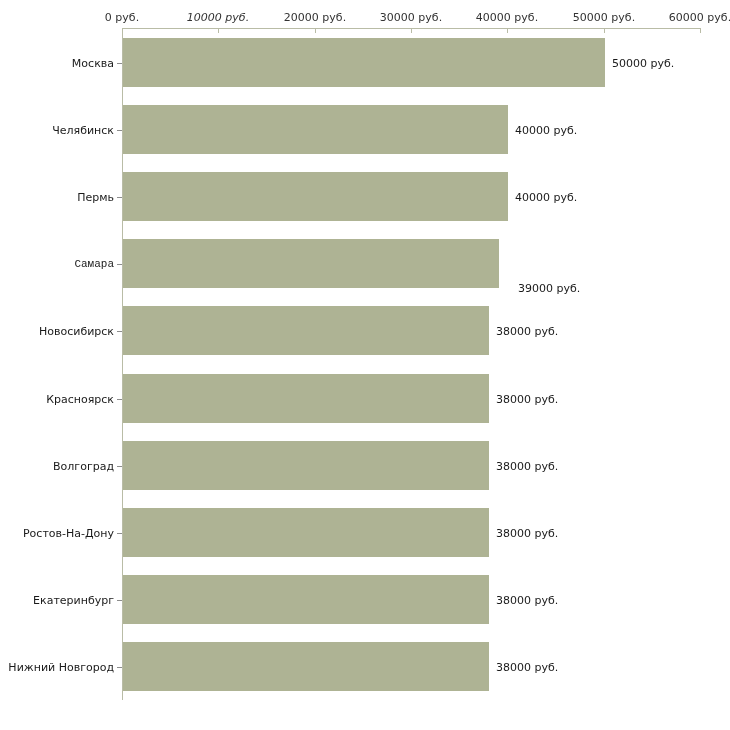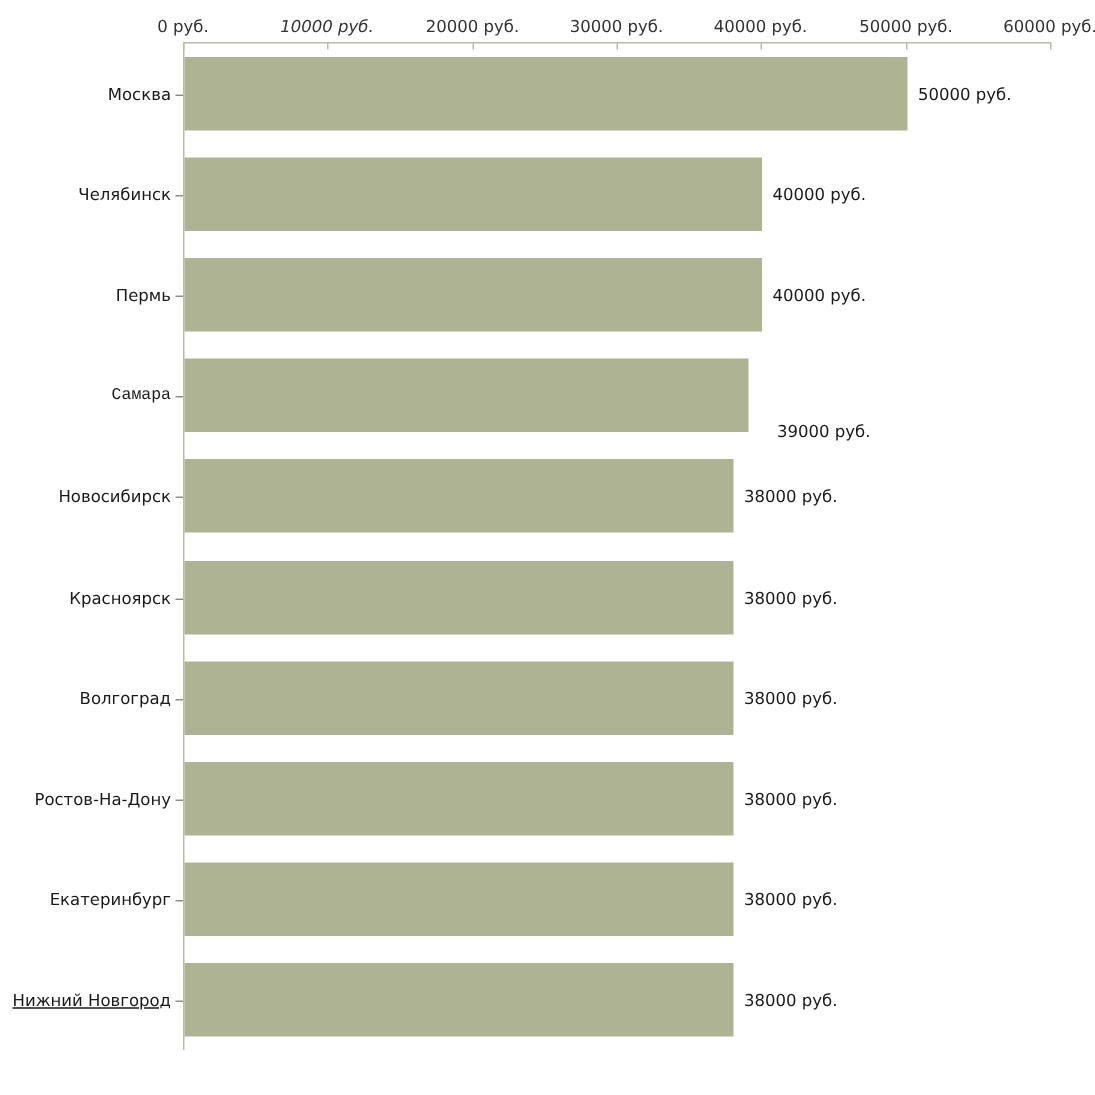--- a/index.html
+++ b/index.html
@@ -140,16 +140,16 @@
       <div class="bar" style="top: 508px; height: 49px; width: 366px; background: rgb(174, 179, 148);"></div>
       <div class="cat-tick" style="top: 533px; background: rgb(141, 141, 141);"></div>
       <div class="cat-label" style="top: 533px; color: rgb(26, 26, 26);">Ростов-На-Дону</div>
       <div class="bar-value" style="left: 496px; top: 533px; color: rgb(26, 26, 26);">38000 руб.</div>
       <div class="bar" style="top: 575px; height: 49px; width: 366px; background: rgb(174, 179, 148);"></div>
       <div class="cat-tick" style="top: 600px; background: rgb(141, 141, 141);"></div>
       <div class="cat-label" style="top: 600px; color: rgb(26, 26, 26);">Екатеринбург</div>
       <div class="bar-value" style="left: 496px; top: 600px; color: rgb(26, 26, 26);">38000 руб.</div>
       <div class="bar" style="top: 642px; height: 49px; width: 366px; background: rgb(174, 179, 148);"></div>
       <div class="cat-tick" style="top: 667px; background: rgb(141, 141, 141);"></div>
-      <div class="cat-label" style="top: 667px; color: rgb(26, 26, 26); text-decoration: underline;">Нижний Новгород</div>
+      <div class="cat-label" style="top: 667px; color: rgb(26, 26, 26);">Нижний Новгород</div>
       <div class="bar-value" style="left: 496px; top: 667px; color: rgb(26, 26, 26);">38000 руб.</div>
     </div>
 </div>
 
 </body></html>

